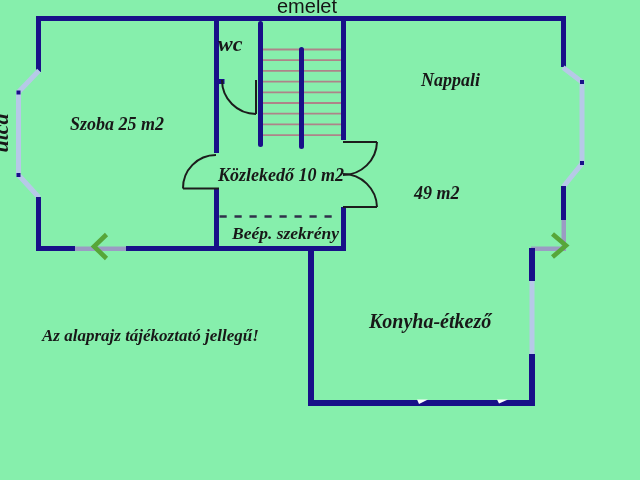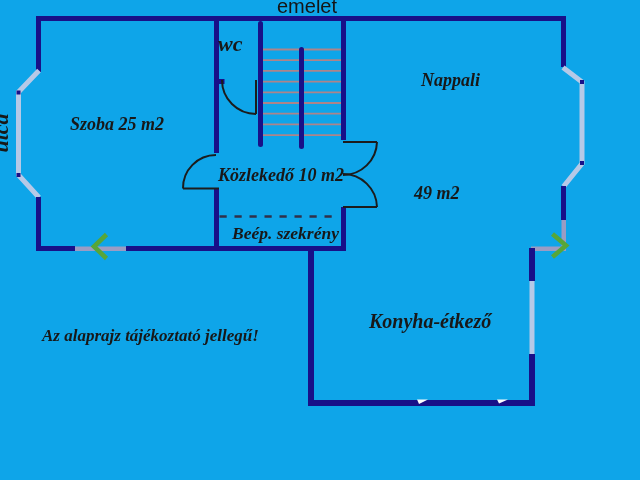--- a/index.html
+++ b/index.html
@@ -1,16 +1,16 @@
 <!DOCTYPE html>
 <html><head>
 <meta charset="utf-8">
 <style>
   html,body{margin:0;padding:0;background:#ffffff;}
-  #plan{position:relative;width:640px;height:480px;background:#0ea5e9;overflow:hidden;
+  #plan{position:relative;width:640px;height:480px;background:#86efac;overflow:hidden;
         font-family:"Liberation Serif", serif;}
   svg{position:absolute;left:0;top:0;filter:blur(0.45px);}
   .lbl{font-family:"Liberation Serif", serif;font-weight:bold;font-style:italic;fill:#181818;}
 </style>
 </head>
 <body>
 <div id="plan">
 <svg width="640" height="480" viewBox="0 0 640 480">
 
   <text x="307" y="12.5" font-family="Liberation Sans, sans-serif" font-size="20" fill="#151515" text-anchor="middle" font-style="normal">emelet</text>

